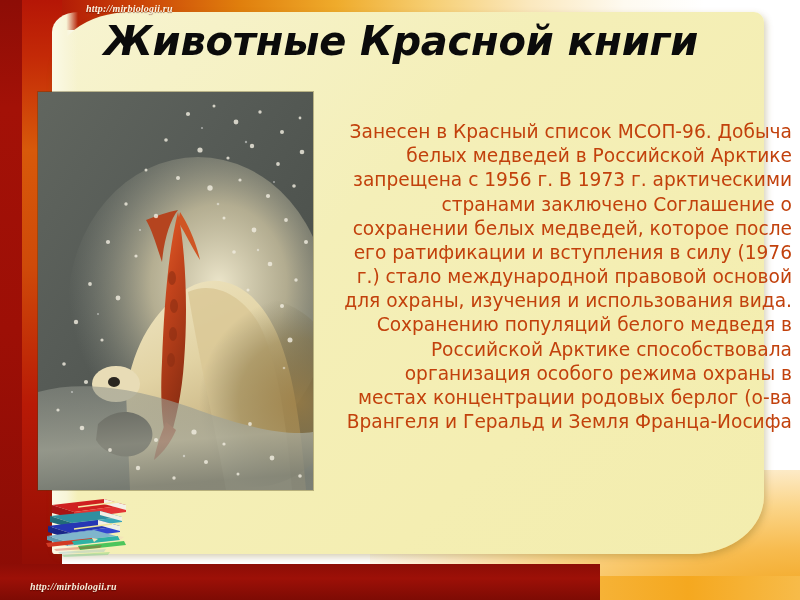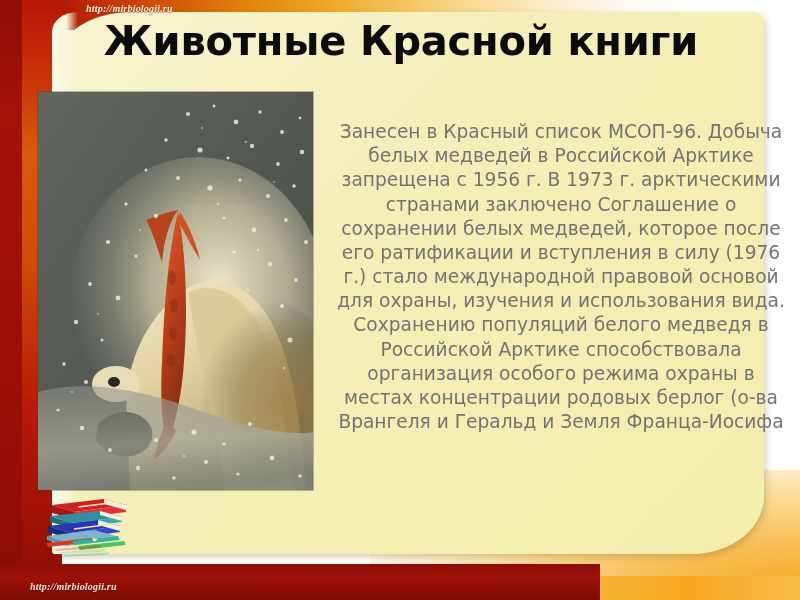--- a/index.html
+++ b/index.html
@@ -129,20 +129,21 @@
 
   
   .title {
     position: absolute;
     left: 86px; top: 19px;
     width: 630px;
     z-index: 9;
     text-align: center;
     font-family: "DejaVu Sans", sans-serif;
     font-weight: bold;
+    font-style: italic;
     font-size: 40px;
     line-height: 1.12;
     color: #0b0b0b;
     letter-spacing: -0.2px;
   }
 
   
   .photo {
     position: absolute;
     left: 38px; top: 92px;
@@ -153,25 +154,25 @@
     box-shadow: 0 0 0 1px rgba(70,60,20,.35);
   }
   .photo svg { display: block; width: 100%; height: 100%; }
 
   
   .body-text {
     position: absolute;
     left: 330px; top: 120px;
     width: 462px;
     z-index: 9;
-    text-align: center;
+    text-align: right;
     font-family: "DejaVu Sans", sans-serif;
     font-size: 18.6px;
     line-height: 1.30;
-    color: #737373;
+    color: #c2410c;
   }
 
   
   .books {
     position: absolute;
     left: 34px; top: 487px;
     width: 122px; height: 72px;
     z-index: 9;
   }
   .books svg { display: block; width: 100%; height: 100%; }

